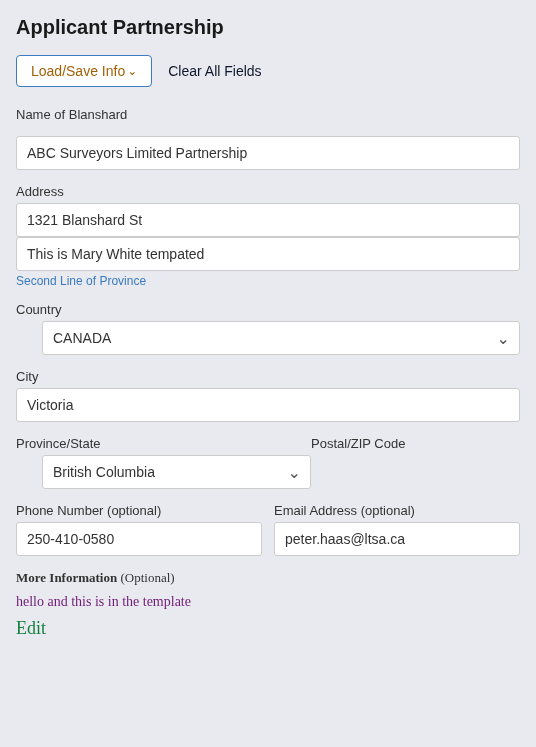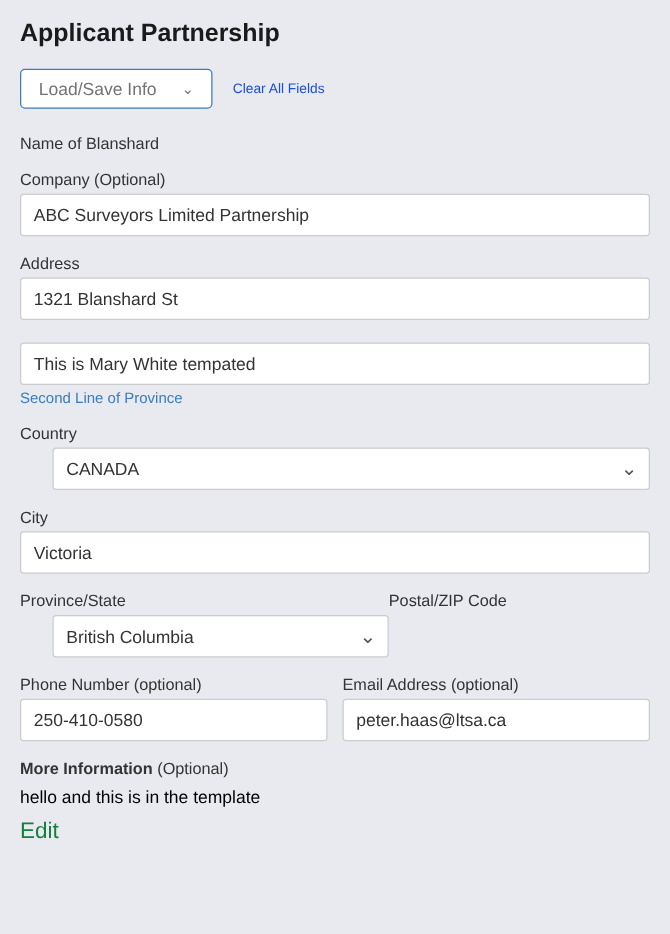--- a/index.html
+++ b/index.html
@@ -20,37 +20,37 @@
     }
     .toolbar {
       display: flex;
       align-items: center;
       gap: 16px;
       margin-bottom: 20px;
     }
     .load-save-btn {
       display: flex;
       align-items: center;
-      gap: 20px;
+      gap: 2px;
       padding: 7px 14px;
       background: white;
       border: 1px solid #3b7bbf;
       border-radius: 4px;
-      color: #737373;
+      color: #a16207;
       font-size: 14px;
       cursor: pointer;
     }
     .load-save-btn .chevron {
       font-size: 12px;
     }
     .clear-all-btn {
       background: none;
       border: none;
-      color: #1d4ed8;
-      font-size: 11px;
+      color: #0f172a;
+      font-size: 14px;
       cursor: pointer;
       text-decoration: none;
     }
     .field-group {
       margin-bottom: 14px;
     }
     .field-label {
       font-size: 13px;
       color: #333;
       margin-bottom: 4px;
@@ -80,21 +80,21 @@
     .select-wrapper .dropdown-icon {
       position: absolute;
       right: 10px;
       top: 50%;
       transform: translateY(-50%);
       pointer-events: none;
       color: #555;
       font-size: 16px;
     }
     .address-line2 {
-      margin-top: 18px;
+      margin-top: 0;
     }
     .second-line-label {
       font-size: 12px;
       color: #3b7bbf;
       display: block;
       margin-top: 3px;
     }
     .two-col {
       display: flex;
     }
@@ -106,32 +106,33 @@
     }
     .two-col-equal {
       display: flex;
       gap: 12px;
     }
     .two-col-equal .col {
       flex: 1;
     }
     .more-info-section {
       margin-top: 0;
+      font-family: Liberation Serif, serif;
     }
     .more-info-label {
       font-size: 13px;
       color: #333;
       margin-bottom: 6px;
     }
     .more-info-label strong {
       font-weight: bold;
     }
     .more-info-text {
       font-size: 14px;
-      color: #000000;
+      color: #701a75;
       margin-bottom: 6px;
       line-height: 1.4;
     }
     .edit-link {
       color: #15803d;
       font-size: 18px;
       cursor: pointer;
       text-decoration: none;
     }
   </style>
@@ -146,21 +147,20 @@
     <span class="chevron">⌄</span>
   </button>
   <button class="clear-all-btn">Clear All Fields</button>
 </div>
 
 <div class="field-group">
   <label class="field-label">Name of Blanshard</label>
 </div>
 
 <div class="field-group">
-  <label class="field-label">Company (Optional)</label>
   <input type="text" value="ABC Surveyors Limited Partnership" style="">
 </div>
 
 <div class="field-group">
   <label class="field-label">Address</label>
   <input type="text" value="1321 Blanshard St" style="">
   <div class="address-line2">
     <input type="text" value="This is Mary White tempated" style="">
     <span class="second-line-label">Second Line of Province</span>
   </div>

